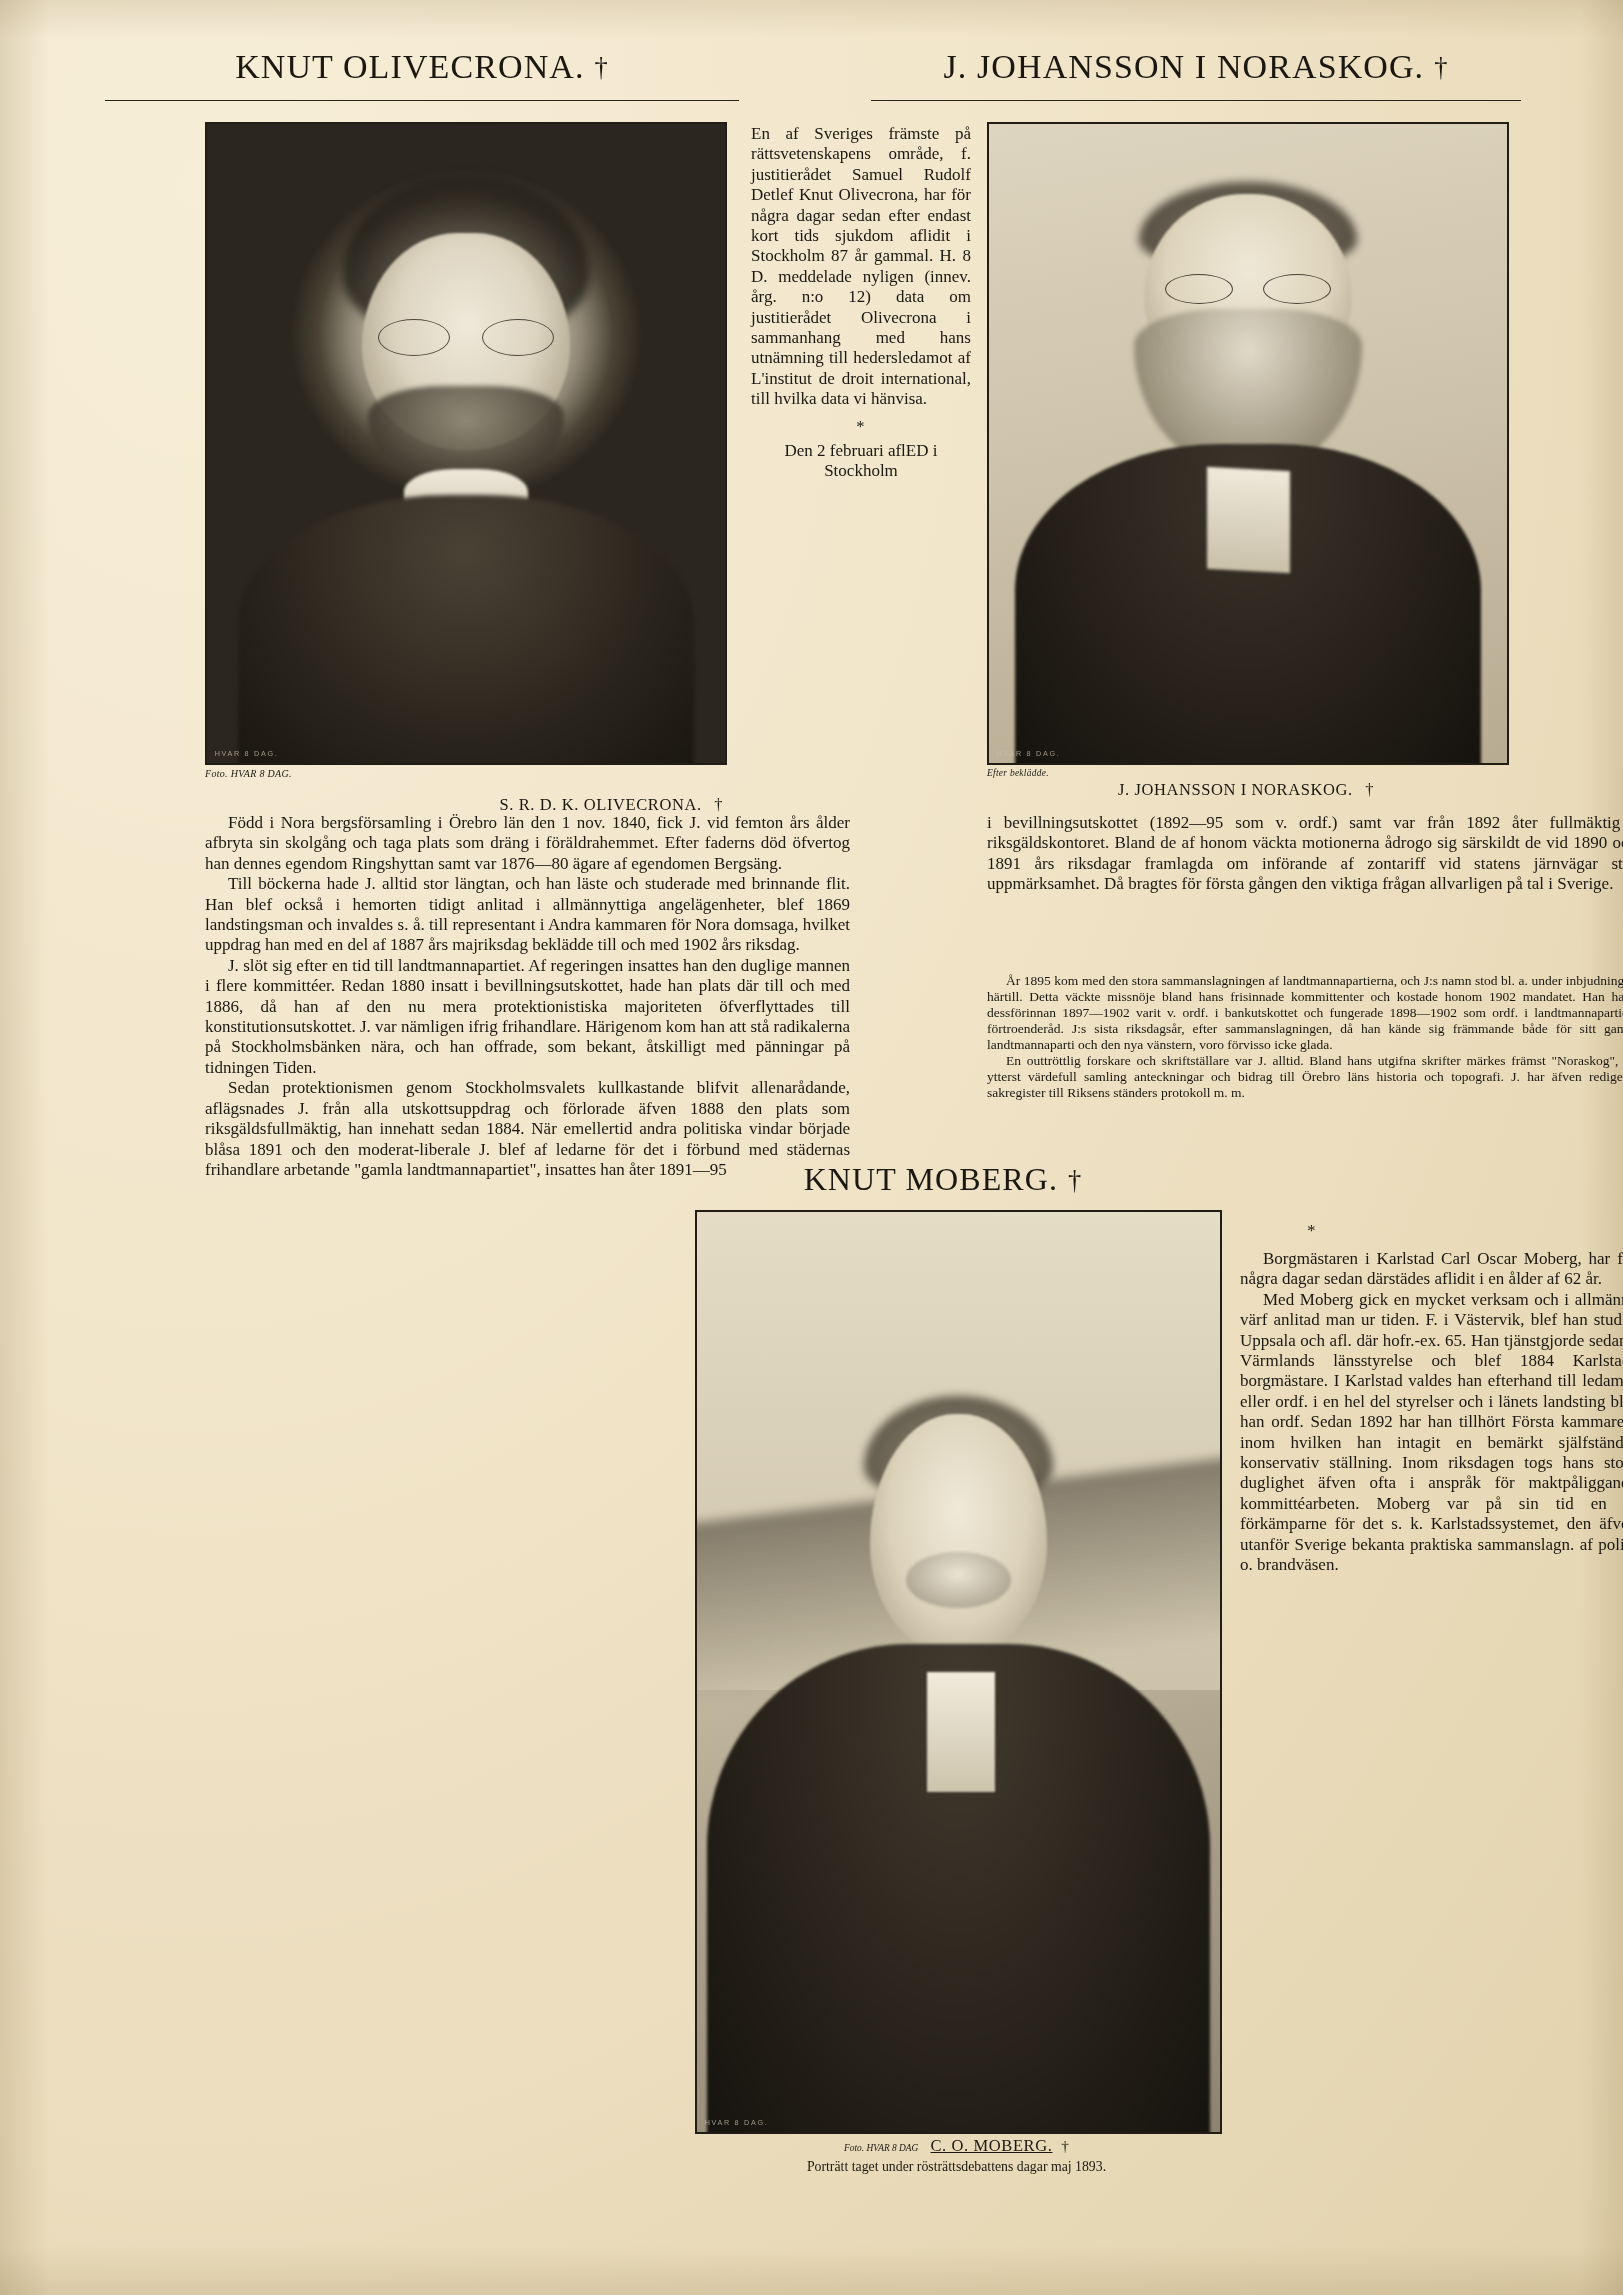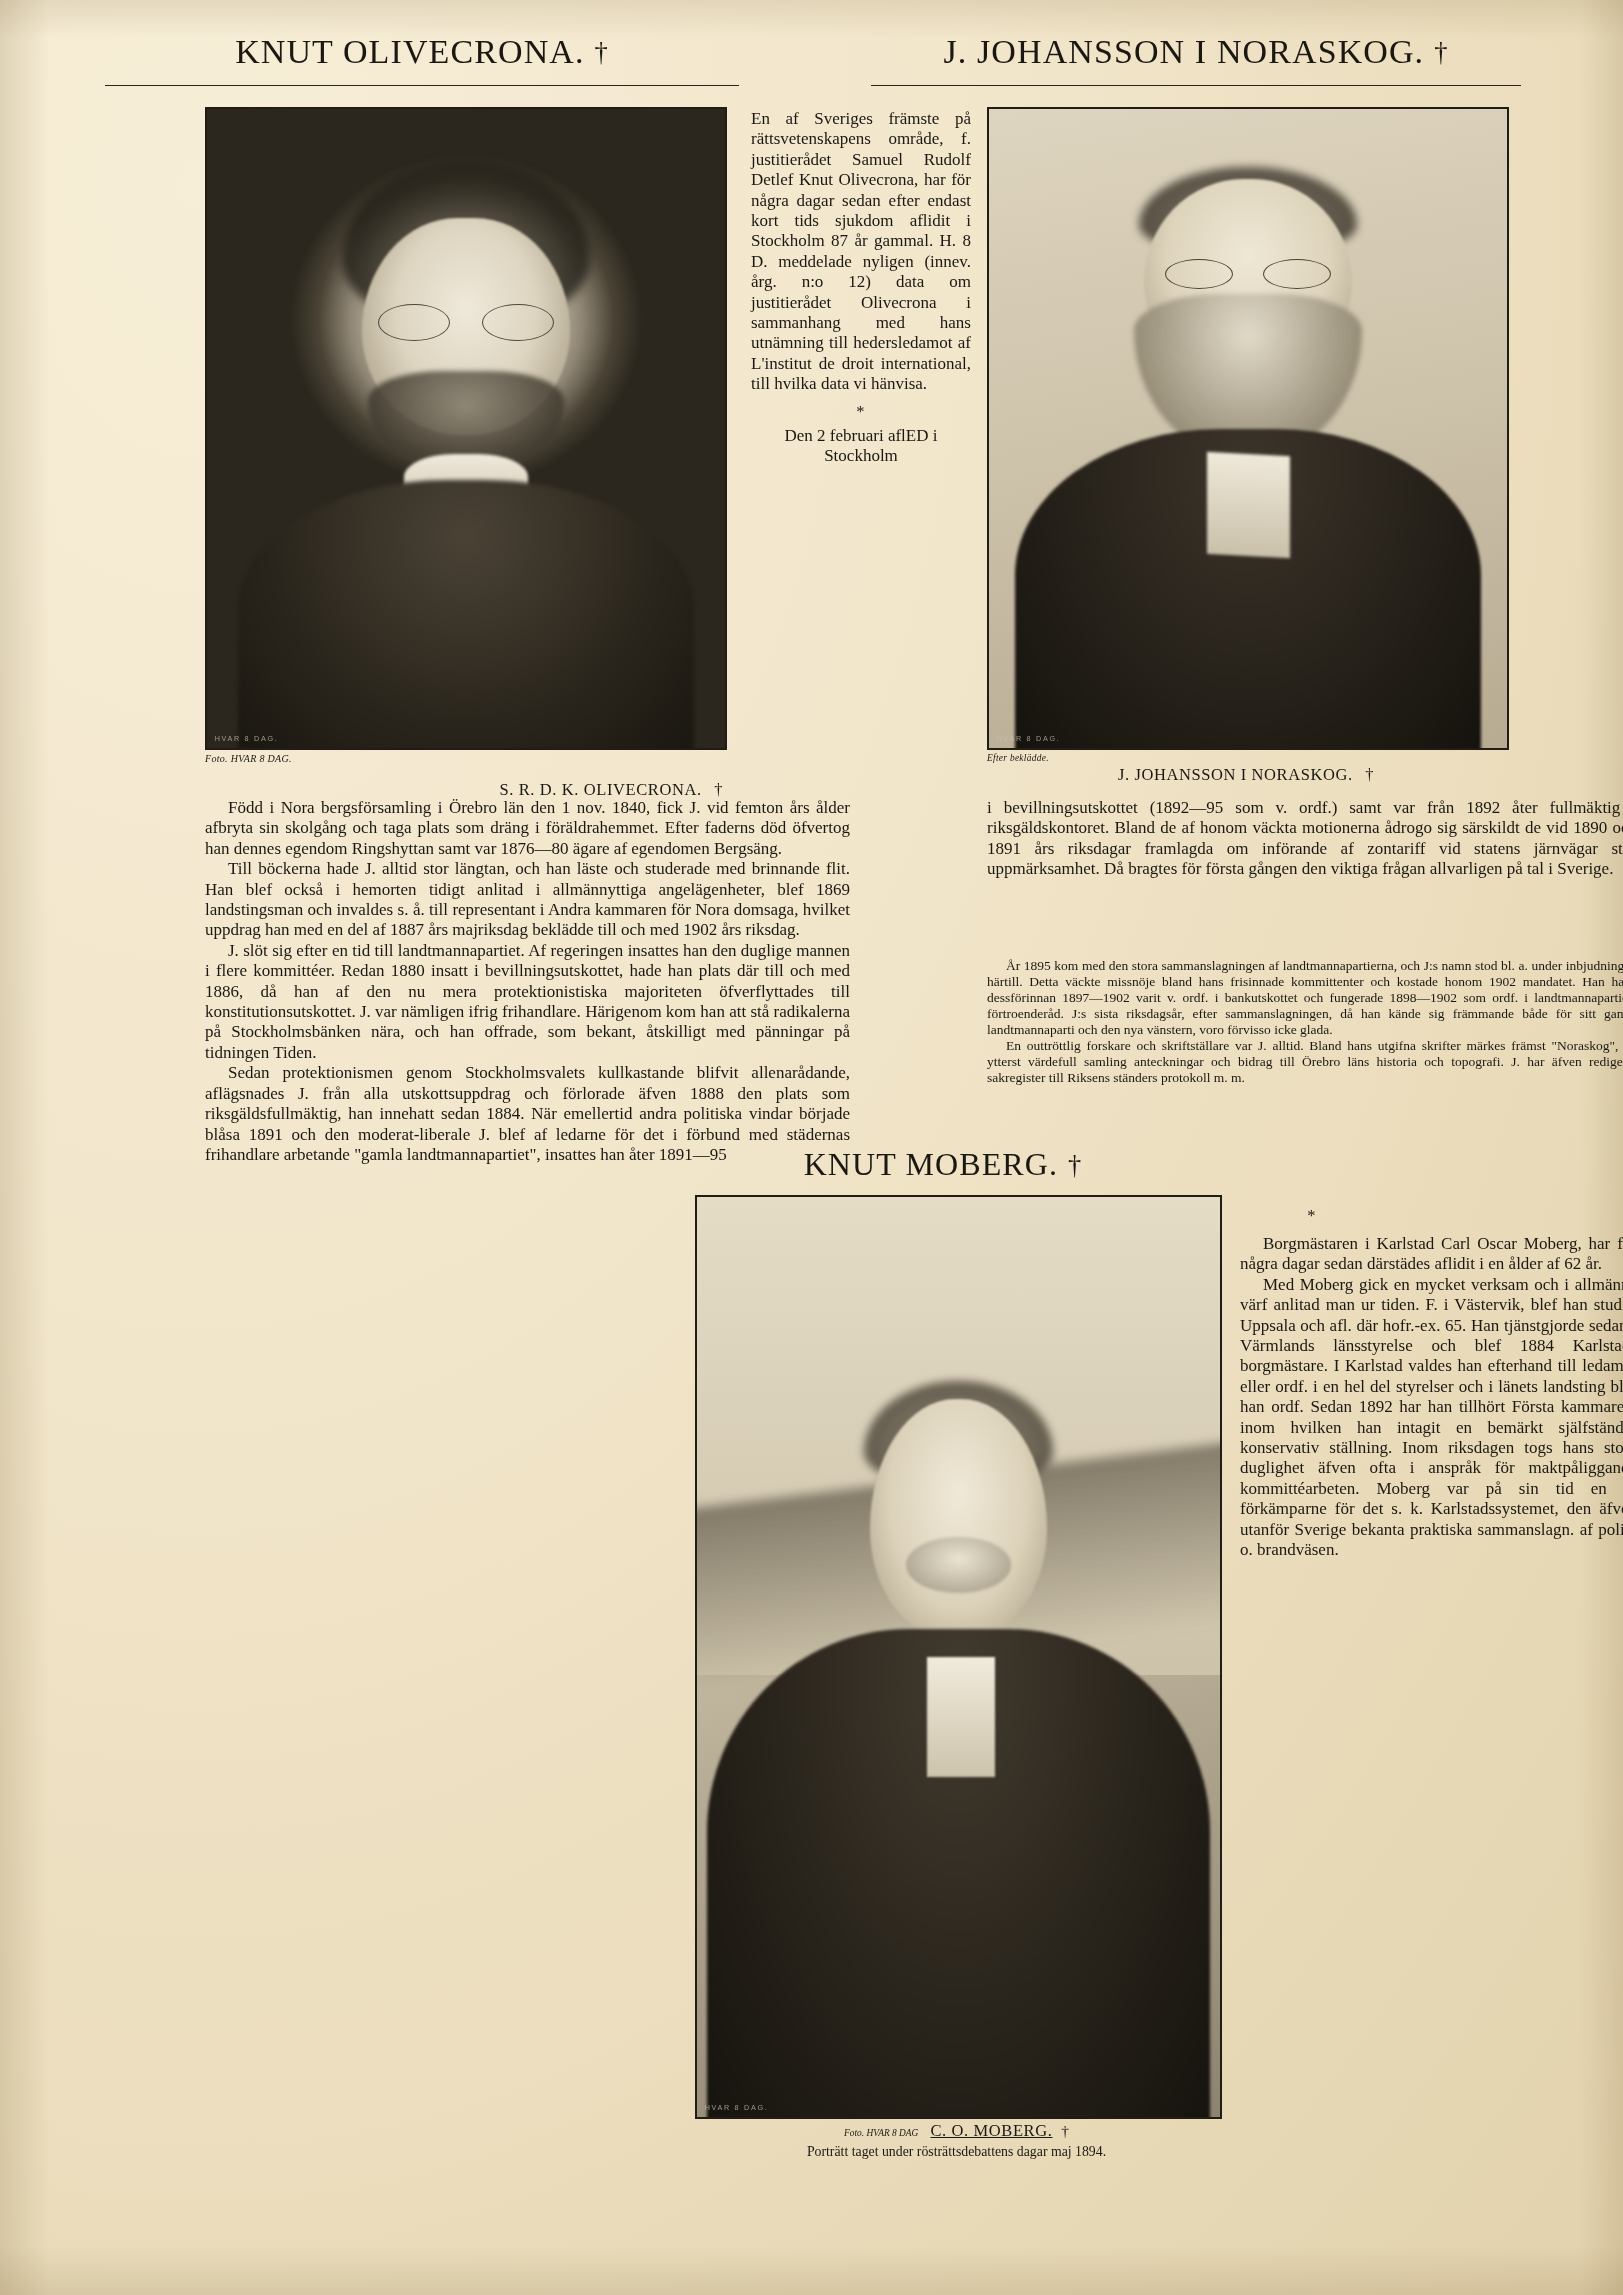--- a/index.html
+++ b/index.html
@@ -20,21 +20,21 @@
     content:"";position:absolute;inset:0;
     background:
       linear-gradient(90deg, rgba(120,95,50,.18) 0px, rgba(120,95,50,0) 50px),
       linear-gradient(270deg, rgba(120,95,50,.16) 0px, rgba(120,95,50,0) 44px),
       linear-gradient(180deg, rgba(120,95,50,.14) 0px, rgba(120,95,50,0) 39px),
       linear-gradient(0deg, rgba(120,95,50,.16) 0px, rgba(120,95,50,0) 50px);
     pointer-events:none;
   }
   .sheet{
     position:absolute;
-    left:83px;top:27px;width:1460px;height:2226px;
+    left:83px;top:42px;width:1460px;height:2226px;
   }
 
   
   .hdr{
     font-size:34px;letter-spacing:1.1px;
     font-weight:400;
     white-space:nowrap;
   }
   .dagger{font-size:26.4px;vertical-align:1.1px;padding-left:10px;}
   .rule{height:1.7px;background:#2a241c;}
@@ -310,21 +310,21 @@
     </div>
     <div class="mark">HVAR 8 DAG.</div>
   </div>
 
   <div style="position:absolute;left:612px;top:2094px;width:523px;">
     <div style="text-align:center;">
       <span style="font-size:9.4px;font-style:italic;">Foto. HVAR 8 DAG</span>
       <span class="cap-name" style="padding-left:10px;text-decoration:underline;">C. O. MOBERG.</span>
       <span style="padding-left:6.6px;font-size:15.4px;">†</span>
     </div>
-    <div style="text-align:center;font-size:13.8px;line-height:17px;margin-top:2.2px;">Porträtt taget under rösträttsdebattens dagar maj 1894.</div>
+    <div style="text-align:center;font-size:13.8px;line-height:17px;margin-top:2.2px;">Porträtt taget under rösträttsdebattens dagar maj 1893.</div>
   </div>
 
   <div class="body-txt" style="position:absolute;left:1157px;top:1207px;width:397px;">
     <p>Borgmästaren i Karlstad Carl Oscar Moberg, har för några dagar sedan därstädes aflidit i en ålder af 62 år.</p>
     <p>Med Moberg gick en mycket verksam och i allmänna värf anlitad man ur tiden. F. i Västervik, blef han stud. i Uppsala och afl. där hofr.-ex. 65. Han tjänstgjorde sedan i Värmlands länsstyrelse och blef 1884 Karlstads borgmästare. I Karlstad valdes han efterhand till ledamot eller ordf. i en hel del styrelser och i länets landsting blef han ordf. Sedan 1892 har han tillhört Första kammaren, inom hvilken han intagit en bemärkt själfständig konservativ ställning. Inom riksdagen togs hans stora duglighet äfven ofta i anspråk för maktpåliggande kommittéarbeten. Moberg var på sin tid en af förkämparne för det s. k. Karlstadssystemet, den äfven utanför Sverige bekanta praktiska sammanslagn. af polis- o. brandväsen.</p>
   </div>
 
 </div>
 
 

